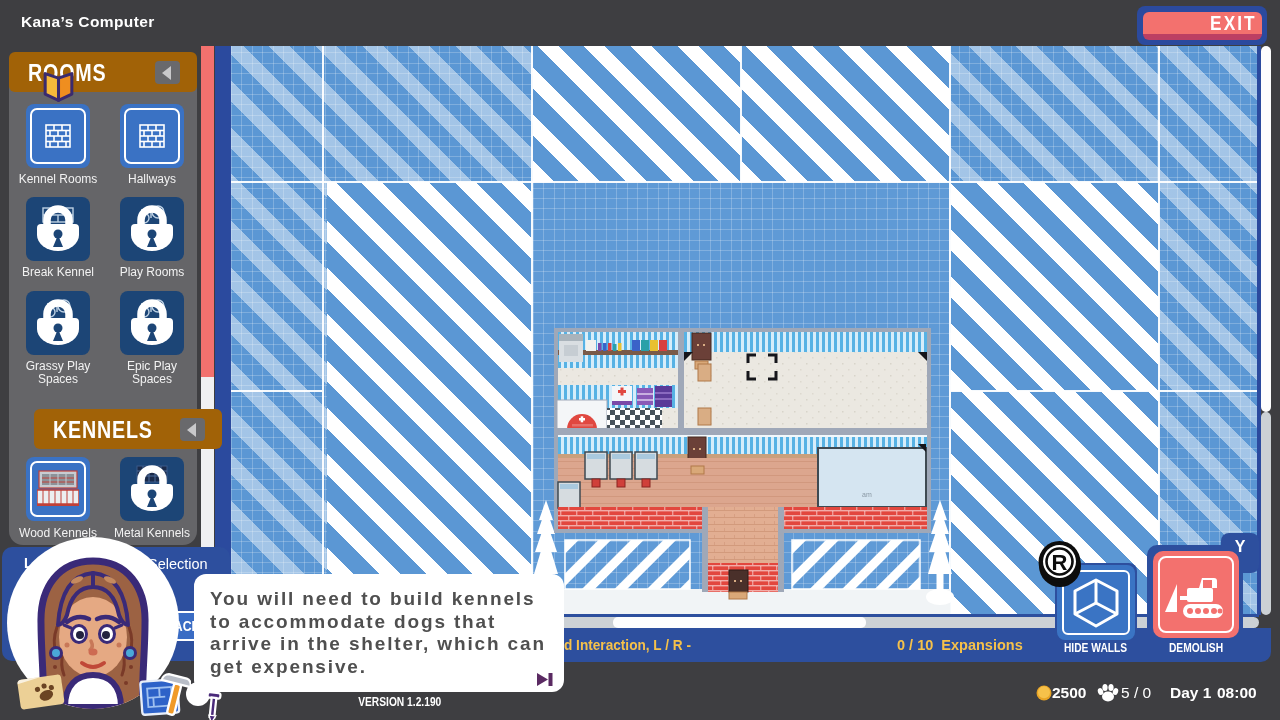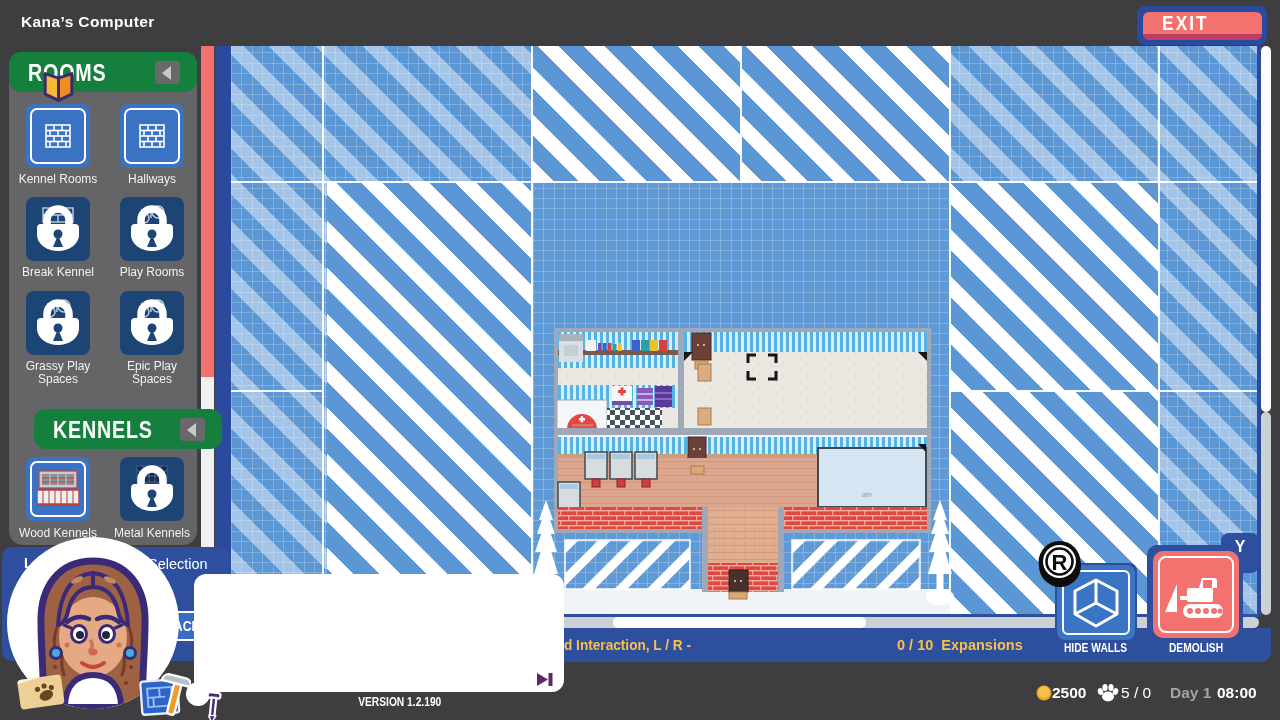--- a/index.html
+++ b/index.html
@@ -22,21 +22,21 @@
     background-image:
       repeating-linear-gradient(0deg, rgba(255,255,255,0.22) 0 1px, transparent 1px 10.4px),
       repeating-linear-gradient(90deg, rgba(255,255,255,0.22) 0 1px, transparent 1px 10.4px);}
   .gl{background:rgba(255,255,255,0.95);}
   .btn64{width:64px;height:64px;border-radius:8px;position:absolute;}
   .btn64 .inner{position:absolute;left:4px;top:4px;right:4px;bottom:4px;
      border:2px solid #fff;border-radius:7px;}
   .bblue{background:#3a72c4;}
   .block{background:#1c4576;}
   .lbl{position:absolute;color:#f2f2f2;font-size:12px;line-height:13px;text-align:center;width:90px;}
-  .hdr{position:absolute;left:9px;width:188px;height:40px;background:#15803d;border-radius:12px;}
+  .hdr{position:absolute;left:9px;width:188px;height:40px;background:#a16207;border-radius:6px;}
   .hdr .t{position:absolute;left:19px;top:7px;color:#fff;font-weight:bold;font-size:24px;
      letter-spacing:1px;}
   .hdr .c{position:absolute;left:146px;top:9px;width:25px;height:23px;background:#69696c;
      border-radius:4px;}
   .hdr .c:after{content:"";position:absolute;left:7px;top:5px;border:7px solid transparent;
      border-right:9px solid #c9c9cb;border-left:none;}
   .ylw{color:#f6c14a;font-weight:bold;}
 </style>
 </head>
 <body>
@@ -228,21 +228,21 @@
 <div class="abs" style="left:201px;top:46px;width:13px;height:331px;background:#f3716e;"></div>
 <div class="abs" style="left:201px;top:377px;width:13px;height:251px;background:#f0f0f2;"></div>
 <div class="abs" style="left:215px;top:46px;width:16px;height:582px;background:#2b4a9e;"></div>
 
 <div class="abs" style="left:0;top:0;width:1280px;height:46px;background:#3e3e41;"></div>
 <div class="abs" style="left:21px;top:13px;color:#fff;font-size:15.5px;font-weight:bold;letter-spacing:0.4px;">Kana’s Computer</div>
 
 <div class="abs" style="left:1137px;top:6px;width:130px;height:39px;background:#2b4a9e;border-radius:8px;"></div>
 <div class="abs" style="left:1143px;top:12px;width:119px;height:22px;background:#f3716e;border-radius:6px 6px 0 0;"></div>
 <div class="abs" style="left:1143px;top:34px;width:119px;height:6px;background:#bc3f63;border-radius:0 0 6px 6px;"></div>
-<div class="abs" style="left:1143px;top:13px;width:119px;height:37px;color:#fff;font-weight:bold;font-size:21px;text-align:left;line-height:20px;letter-spacing:2.5px;margin-left:14px;"><span class="cond">EXIT</span></div>
+<div class="abs" style="left:1143px;top:13px;width:119px;height:37px;color:#fff;font-weight:bold;font-size:21px;text-align:right;line-height:20px;letter-spacing:2.5px;"><span class="cond">EXIT</span></div>
 
 <div class="abs" style="left:1271px;top:46px;width:9px;height:674px;background:#3e3e41;"></div>
 
 <div class="abs" style="left:9px;top:52px;width:188px;height:493px;background:#656568;border-radius:14px;"></div>
 
 <div class="hdr" style="top:52px;">
       <span class="t"><span class="condL">ROOMS</span></span>
       <span class="c"></span>
     </div>
 <svg class="abs" style="left:41px;top:71px;" width="35" height="32" viewBox="0 0 38 36">
@@ -411,21 +411,21 @@
 <svg class="abs" style="left:1097px;top:683px;" width="22" height="20" viewBox="0 0 22 20">
       <g fill="#fff">
         <ellipse cx="11" cy="13.5" rx="6" ry="5"></ellipse>
         <ellipse cx="3.5" cy="8.5" rx="2.6" ry="3.4" transform="rotate(-20 3.5 8.5)"></ellipse>
         <ellipse cx="8" cy="4.5" rx="2.6" ry="3.6"></ellipse>
         <ellipse cx="14" cy="4.5" rx="2.6" ry="3.6"></ellipse>
         <ellipse cx="18.5" cy="8.5" rx="2.6" ry="3.4" transform="rotate(20 18.5 8.5)"></ellipse>
       </g>
     </svg>
 <div class="abs" style="left:1121px;top:684px;color:#fff;font-weight:normal;font-size:15.5px;">5 / 0</div>
-<div class="abs" style="left:1170px;top:684px;color:#a3a3a3;font-weight:bold;font-size:15.5px;">Day 1</div>
+<div class="abs" style="left:1170px;top:684px;color:#ffffff;font-weight:bold;font-size:15.5px;">Day 1</div>
 <div class="abs" style="left:1217px;top:684px;color:#fff;font-weight:bold;font-size:15.5px;text-align:right;">08:00</div>
 
 <div class="abs navy" style="left:1055px;top:563px;width:82px;height:99px;border-radius:8px 8px 0 0;"></div>
 <div class="abs" style="left:1057px;top:565px;width:78px;height:75px;background:#3a74c4;border-radius:8px;"></div>
 <div class="abs" style="left:1062px;top:570px;width:68px;height:65px;border:2px solid #fff;border-radius:6px;box-sizing:border-box;"></div>
 <svg class="abs" style="left:1070px;top:577px;" width="52" height="52" viewBox="0 0 52 52">
 <g stroke="#fff" stroke-width="3" fill="none" stroke-linejoin="round">
 <polygon points="26,3 47,14 47,37 26,49 5,37 5,14"></polygon>
 <polyline points="26,3 26,26 47,37"></polyline>
 <polyline points="26,26 5,37"></polyline>
@@ -506,20 +506,21 @@
 <path d="M88,38 C110,40 121,58 123,90 C120,90 116,86 114,80 C110,60 100,52 88,52 Z" fill="#9c6243" stroke="#3a2a78" stroke-width="4" stroke-linejoin="round"></path>
 <path d="M88,40 v12" stroke="#3a2a78" stroke-width="3"></path>
 <ellipse cx="72" cy="45" rx="6.5" ry="2.8" fill="#c58a5f" transform="rotate(-24 72 45)"></ellipse>
 <ellipse cx="105" cy="45" rx="6.5" ry="2.8" fill="#c58a5f" transform="rotate(24 105 45)"></ellipse>
 <path d="M60,172 C60,150 72,140 88,140 C104,140 116,150 116,172 Z" fill="#fff" stroke="#3a2a78" stroke-width="6"></path>
 <circle cx="51" cy="118" r="5.5" fill="#4aa8d8" stroke="#3a2a78" stroke-width="3"></circle>
 <circle cx="125" cy="118" r="5.5" fill="#4aa8d8" stroke="#3a2a78" stroke-width="3"></circle>
 </g>
 </svg>
 <div class="abs" style="left:194px;top:574px;width:370px;height:118px;background:#fff;border-radius:12px;"></div>
+<div class="abs" style="left:210px;top:588px;width:360px;color:#4f4f4f;font-size:19px;font-weight:bold;line-height:22.5px;letter-spacing:1.85px;">You will need to build kennels<br>to accommodate dogs that<br>arrive in the shelter, which can<br>get expensive.</div>
 <div class="abs" style="left:186px;top:682px;width:24px;height:24px;background:#fff;border-radius:50%;"></div>
 <svg class="abs" style="left:202px;top:691px;" width="24" height="34" viewBox="0 0 28 40">
       <g transform="rotate(6 14 20)">
         <rect x="5" y="2" width="15" height="6.5" rx="2.5" fill="#4a2a7a" stroke="#fff" stroke-width="2.6"></rect>
         <rect x="10" y="8" width="5.5" height="23" fill="#4a2a7a" stroke="#fff" stroke-width="2.6"></rect>
         <polygon points="12.7,38 9,29 17,29" fill="#4a2a7a" stroke="#fff" stroke-width="1.6"></polygon>
       </g>
     </svg>
 <svg class="abs" style="left:536px;top:672px;" width="19" height="15" viewBox="0 0 19 15">
       <g fill="#5a2a62">

